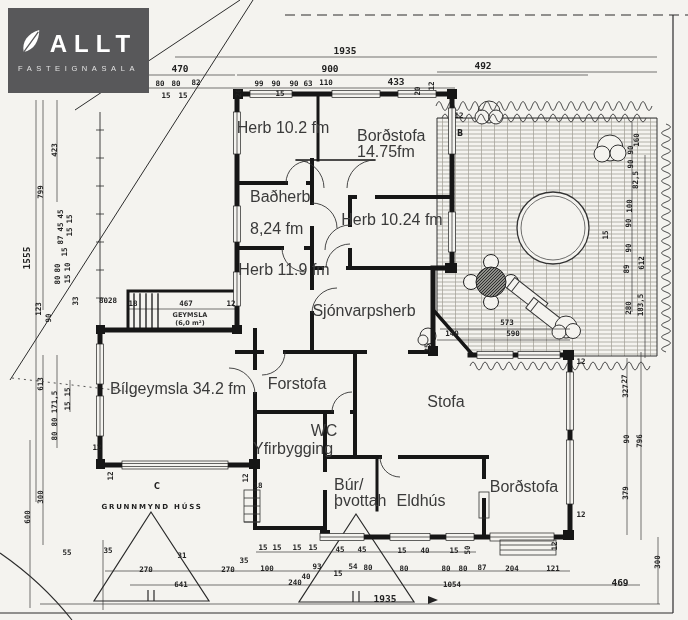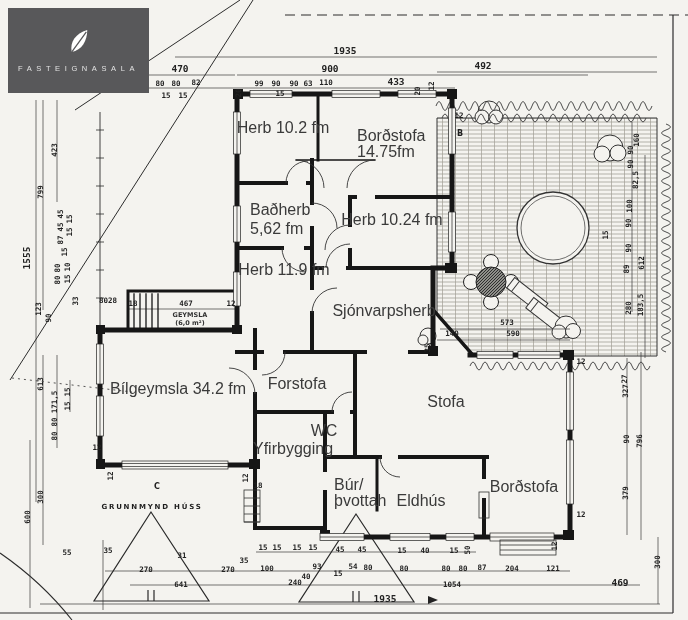--- a/index.html
+++ b/index.html
@@ -326,32 +326,33 @@
 </svg>
 
 <div class="logo">
   <div class="logo-row">
     <span>
       <svg width="22" height="27" viewBox="0 0 24 29">
         <path d="M21,2 C8,6 2,15 4,26 C15,24 21,14 21,2 Z" fill="#ffffff"></path>
         <path d="M4,26 C10,18 15,11 20,4" stroke="#58585a" stroke-width="1.4" fill="none"></path>
       </svg>
     </span>
+    <span class="brand">ALLT</span>
   </div>
   <div class="subtitle">FASTEIGNASALA</div>
 </div>
 
 <div class="room-label c" style="left:283px;top:128px">Herb 10.2 fm</div>
 <div class="room-label" style="left:357px;top:127px">Borðstofa</div>
 <div class="room-label" style="left:357px;top:143px">14.75fm</div>
-<div class="room-label" style="left:250px;top:201px">Baðherb</div>
-<div class="room-label" style="left:250px;top:220px">5,62 fm</div>
+<div class="room-label" style="left:250px;top:188px">Baðherb</div>
+<div class="room-label" style="left:250px;top:220px">8,24 fm</div>
 <div class="room-label c" style="left:392px;top:220px">Herb 10.24 fm</div>
 <div class="room-label c" style="left:284px;top:270px">Herb 11.9 fm</div>
-<div class="room-label c" style="left:384px;top:311px">Sjónvarpsherb</div>
+<div class="room-label c" style="left:364px;top:311px">Sjónvarpsherb</div>
 <div class="room-label c" style="left:178px;top:389px">Bílgeymsla 34.2 fm</div>
 <div class="room-label c" style="left:297px;top:384px">Forstofa</div>
 <div class="room-label c" style="left:446px;top:402px">Stofa</div>
 <div class="room-label c" style="left:324px;top:431px">WC</div>
 <div class="room-label c" style="left:293px;top:449px">Yfirbygging</div>
 <div class="room-label" style="left:334px;top:476px">Búr/</div>
 <div class="room-label" style="left:334px;top:492px">þvottah</div>
 <div class="room-label c" style="left:421px;top:501px">Eldhús</div>
 <div class="room-label c" style="left:524px;top:487px">Borðstofa</div>
 

